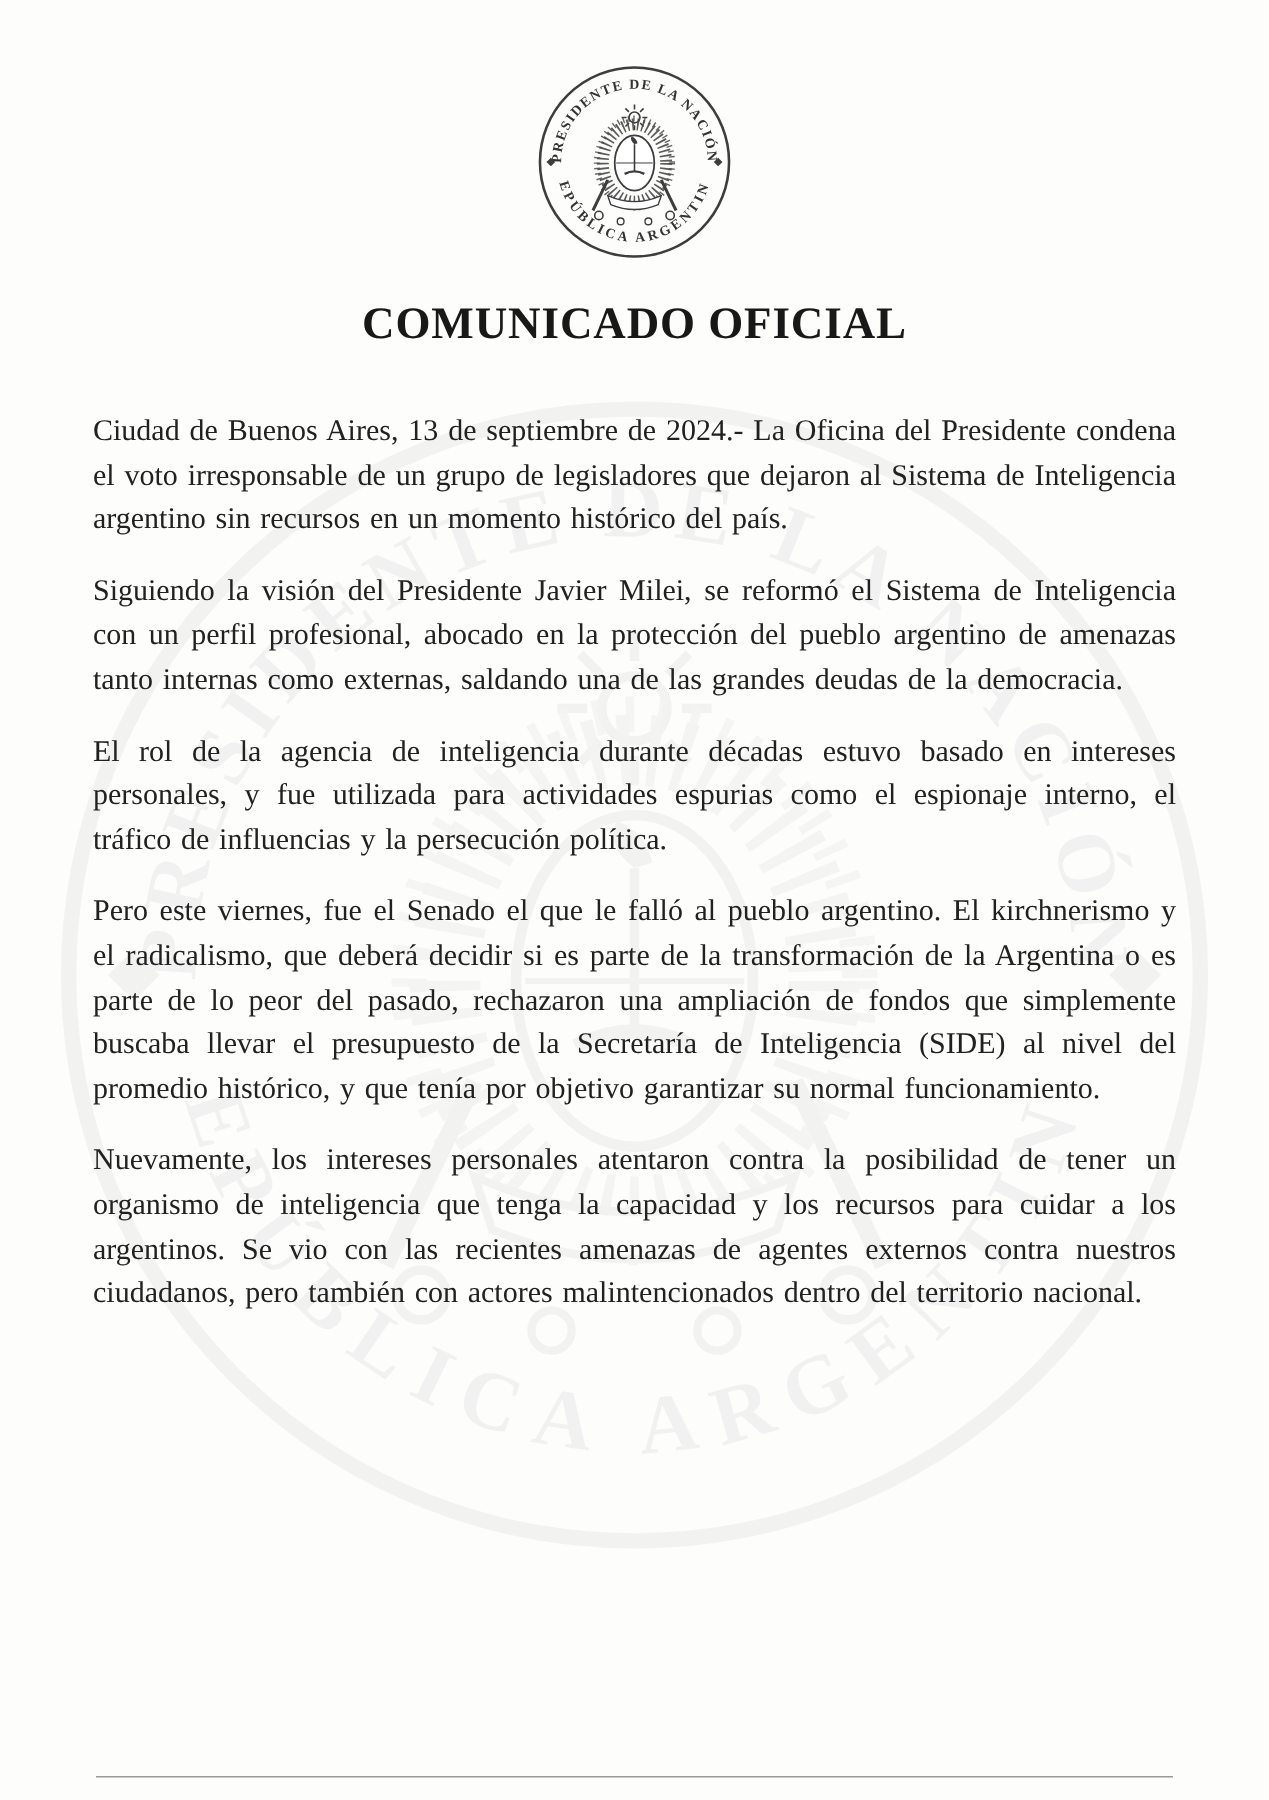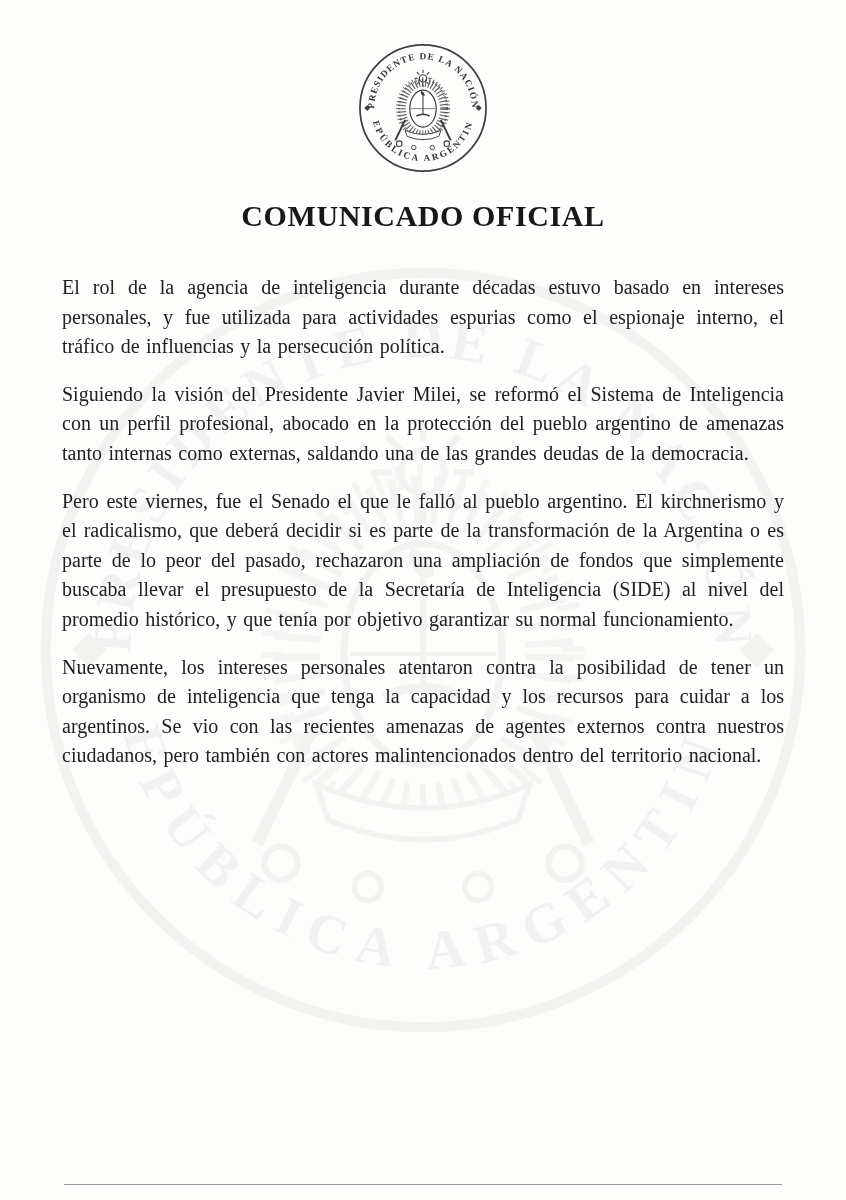--- a/index.html
+++ b/index.html
@@ -166,22 +166,23 @@
   <div class="header">
     <div class="seal-wrap">
       <svg width="132" height="132" viewBox="0 0 200 200">
         <use href="#seal-sym"></use>
       </svg>
     </div>
     <h1 class="doc-title">COMUNICADO OFICIAL</h1>
   </div>
 
   <div class="content">
+    <p>Ciudad de Buenos Aires, 13 de septiembre de 2024.- La Oficina del Presidente condena el voto irresponsable de un grupo de legisladores que dejaron al Sistema de Inteligencia argentino sin recursos en un momento histórico del país.</p>
+    <p>Siguiendo la visión del Presidente Javier Milei, se reformó el Sistema de Inteligencia con un perfil profesional, abocado en la protección del pueblo argentino de amenazas tanto internas como externas, saldando una de las grandes deudas de la democracia.</p>
     <p>El rol de la agencia de inteligencia durante décadas estuvo basado en intereses personales, y fue utilizada para actividades espurias como el espionaje interno, el tráfico de influencias y la persecución política.</p>
-    <p>Siguiendo la visión del Presidente Javier Milei, se reformó el Sistema de Inteligencia con un perfil profesional, abocado en la protección del pueblo argentino de amenazas tanto internas como externas, saldando una de las grandes deudas de la democracia.</p>
     <p>Pero este viernes, fue el Senado el que le falló al pueblo argentino. El kirchnerismo y el radicalismo, que deberá decidir si es parte de la transformación de la Argentina o es parte de lo peor del pasado, rechazaron una ampliación de fondos que simplemente buscaba llevar el presupuesto de la Secretaría de Inteligencia (SIDE) al nivel del promedio histórico, y que tenía por objetivo garantizar su normal funcionamiento.</p>
     <p>Nuevamente, los intereses personales atentaron contra la posibilidad de tener un organismo de inteligencia que tenga la capacidad y los recursos para cuidar a los argentinos. Se vio con las recientes amenazas de agentes externos contra nuestros ciudadanos, pero también con actores malintencionados dentro del territorio nacional.</p>
   </div>
 
   <div class="footer">
     <hr class="footer-line">
     <div class="footer-text">Oficina del Presidente de la República Argentina</div>
   </div>
 
 </div>

